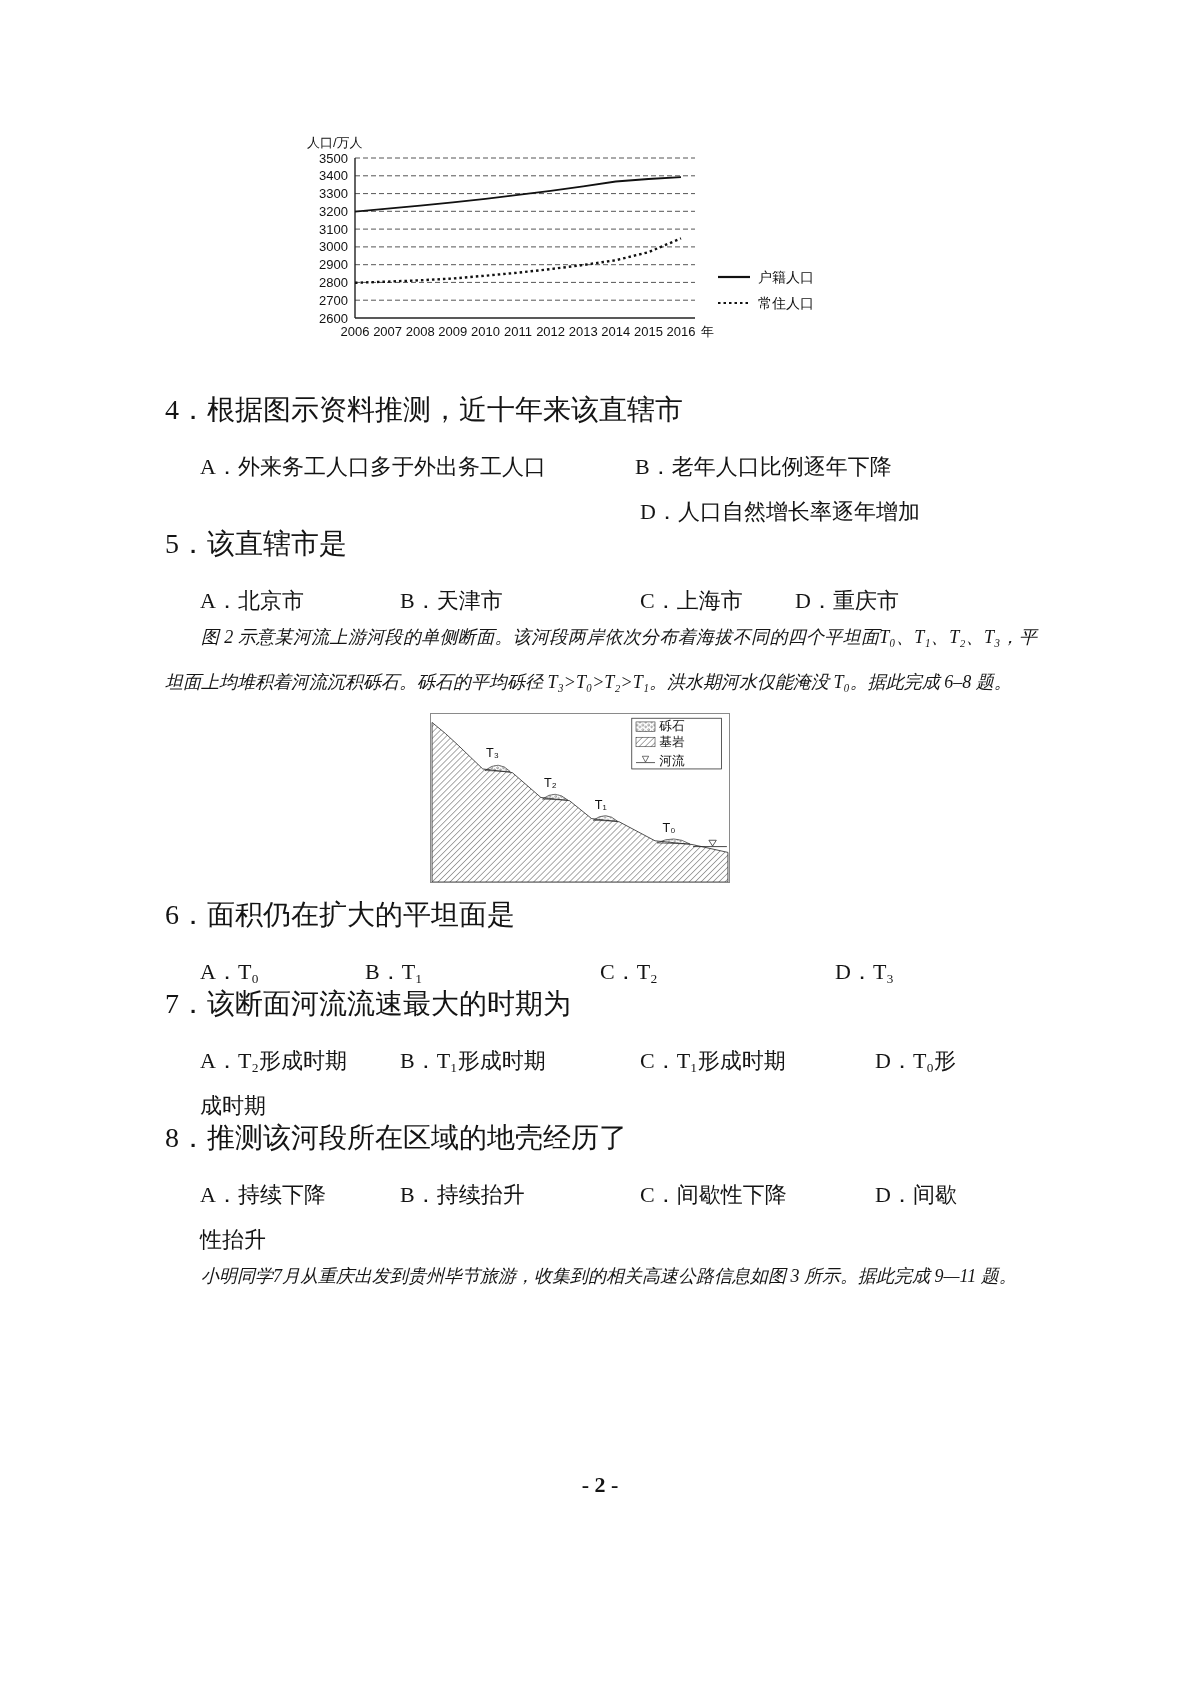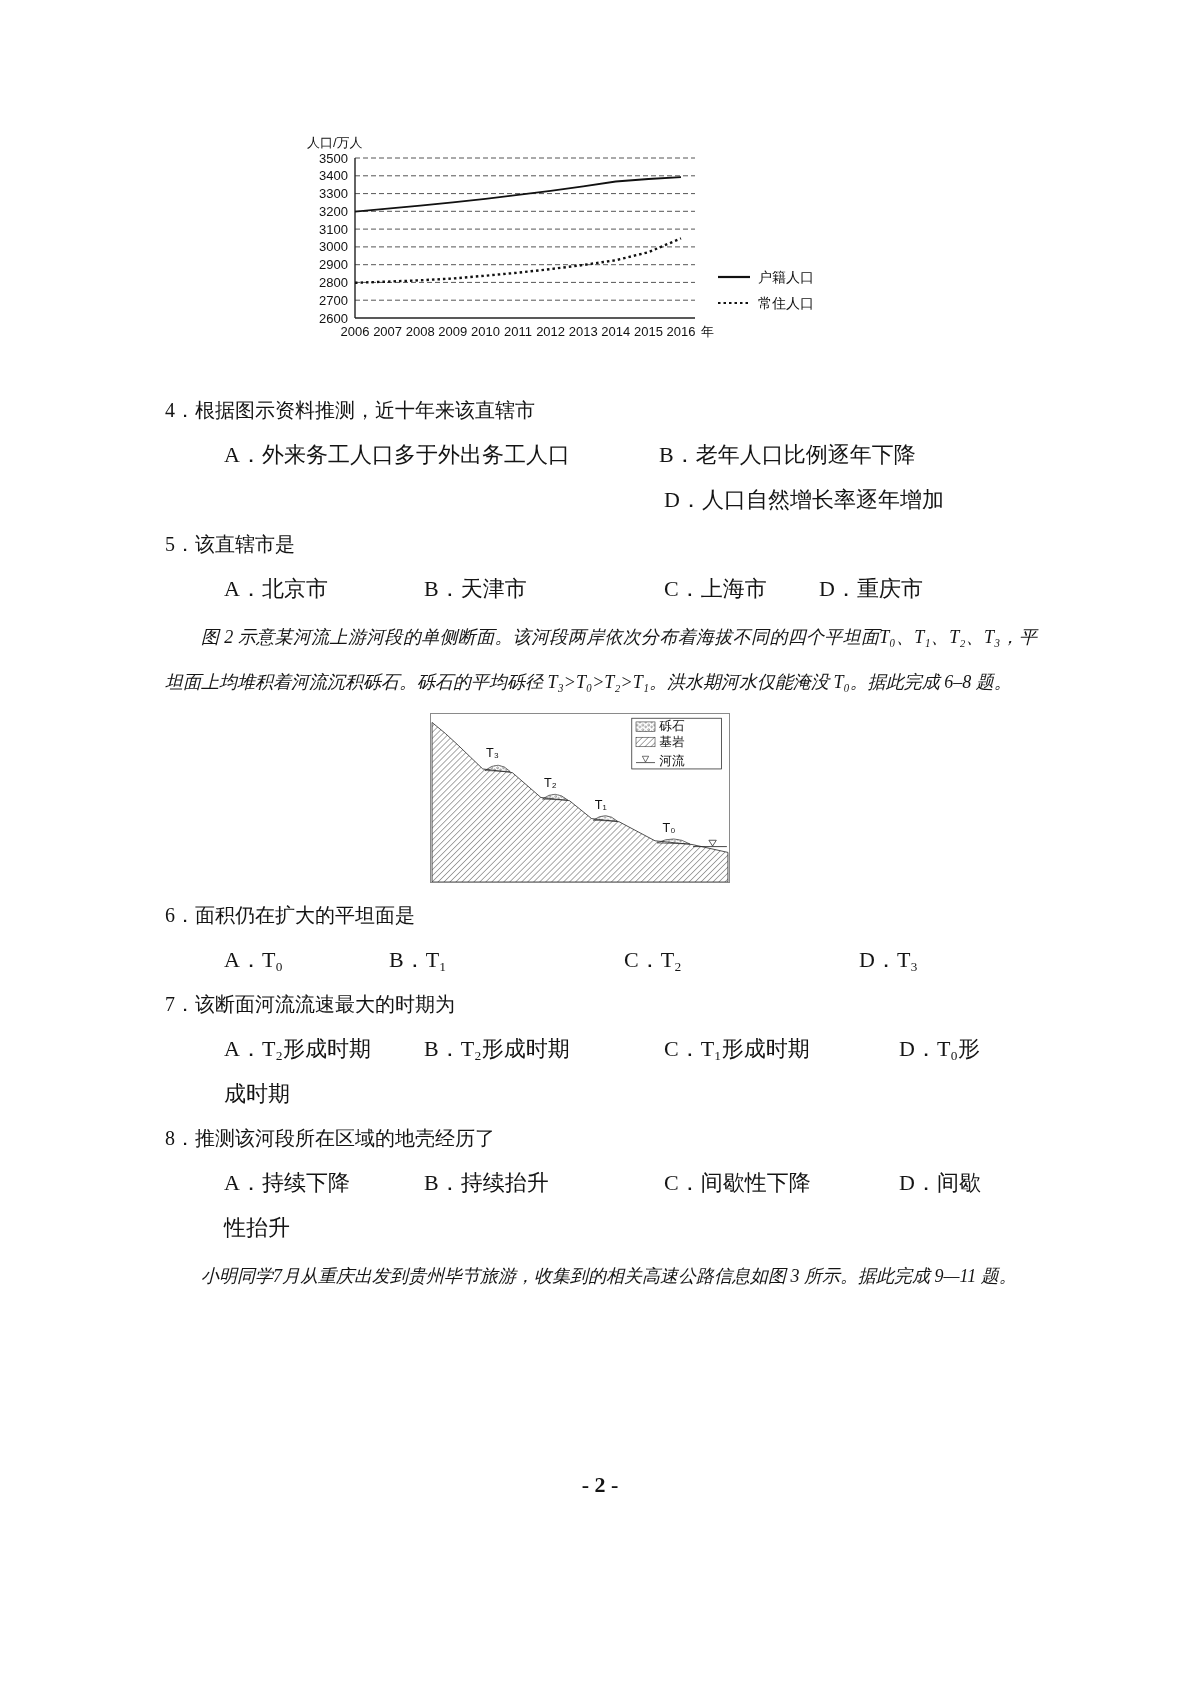--- a/index.html
+++ b/index.html
@@ -10,23 +10,23 @@
     overflow:hidden;
   }
   .page { position:relative; width:1200px; height:1698px; }
   .content { position:absolute; left:165px; top:130px; width:872px; }
 
   .chart-wrap { margin-left:128px; margin-bottom:18px; }
   svg text.tick { font-size:13px; fill:#111; font-family:"Liberation Sans","DejaVu Sans",sans-serif; }
   svg text.legend { font-size:14px; }
 
   .q-block { }
-  .q-stem { font-size:20px; line-height:44px; white-space:nowrap; }
+  .q-stem { font-size:28px; line-height:44px; white-space:nowrap; }
   .opt-row { position:relative; height:45px; font-size:22px; line-height:45px; }
-  .opt { position:absolute; top:0; white-space:nowrap;margin-left:24px; }
+  .opt { position:absolute; top:12px; white-space:nowrap; }
 
   .passage {
     font-size:18px; line-height:45px; text-align:justify; text-indent:2em;
     font-style:italic; margin:4px 0 6px 0;
   }
 
   .figure-wrap { margin:8px 0 10px 265px; width:302px; }
   .figure-wrap svg { display:block; border:1px solid #8a8a8a; background:#fff; }
   svg text.fig-label { font-size:24px; fill:#111; font-family:"Liberation Sans","DejaVu Sans",sans-serif; }
 
@@ -162,21 +162,21 @@
         <span class="opt" style="left:670px">D．T₃</span>
       </div>
     </div>
 
     <div class="q-block">
       <div class="q-stem">
         <span>7．</span><span>该断面河流流速最大的时期为</span>
       </div>
       <div class="opt-row">
         <span class="opt" style="left:35px">A．T₂形成时期</span>
-        <span class="opt" style="left:235px">B．T₂形成时期</span>
+        <span class="opt" style="left:235px">B．T₁形成时期</span>
         <span class="opt" style="left:475px">C．T₁形成时期</span>
         <span class="opt" style="left:710px">D．T₀形</span>
       </div>
       <div class="opt-row">
         <span class="opt" style="left:35px">成时期</span>
       </div>
     </div>
 
     <div class="q-block">
       <div class="q-stem">

